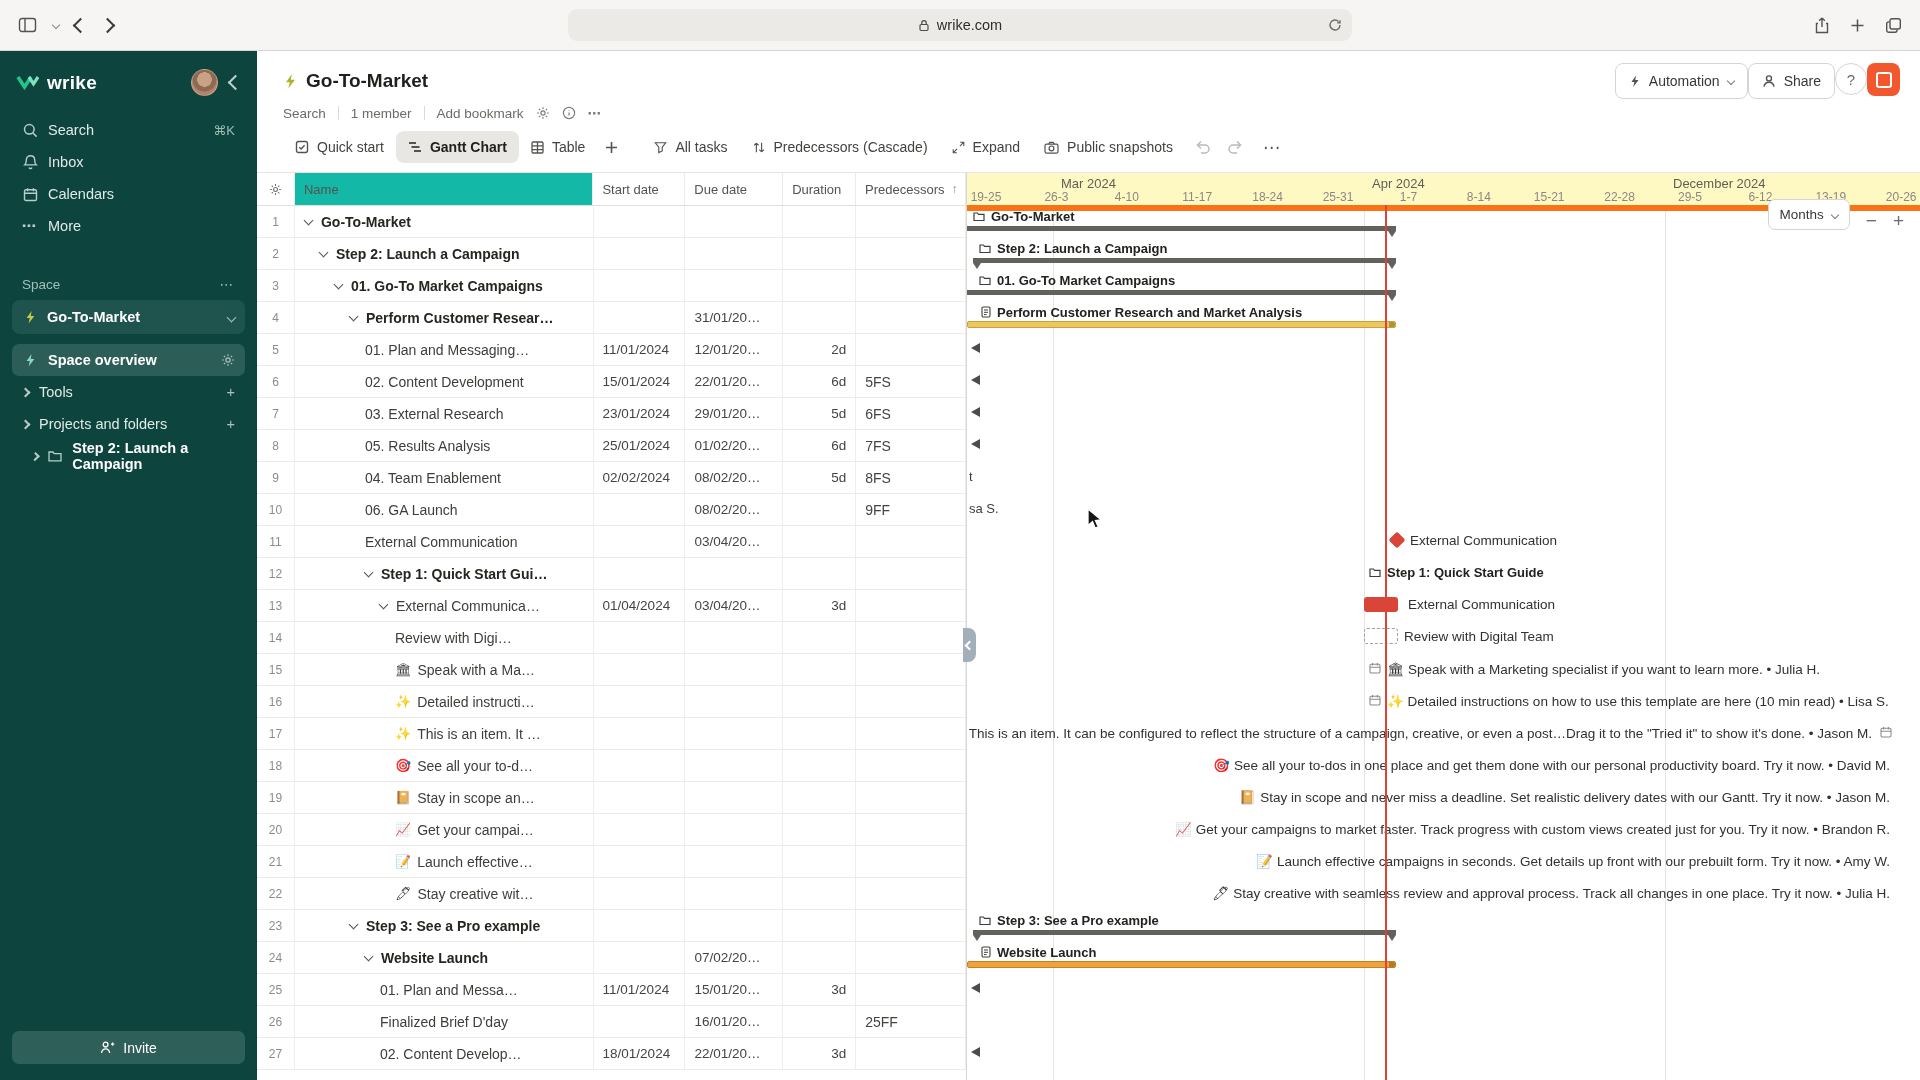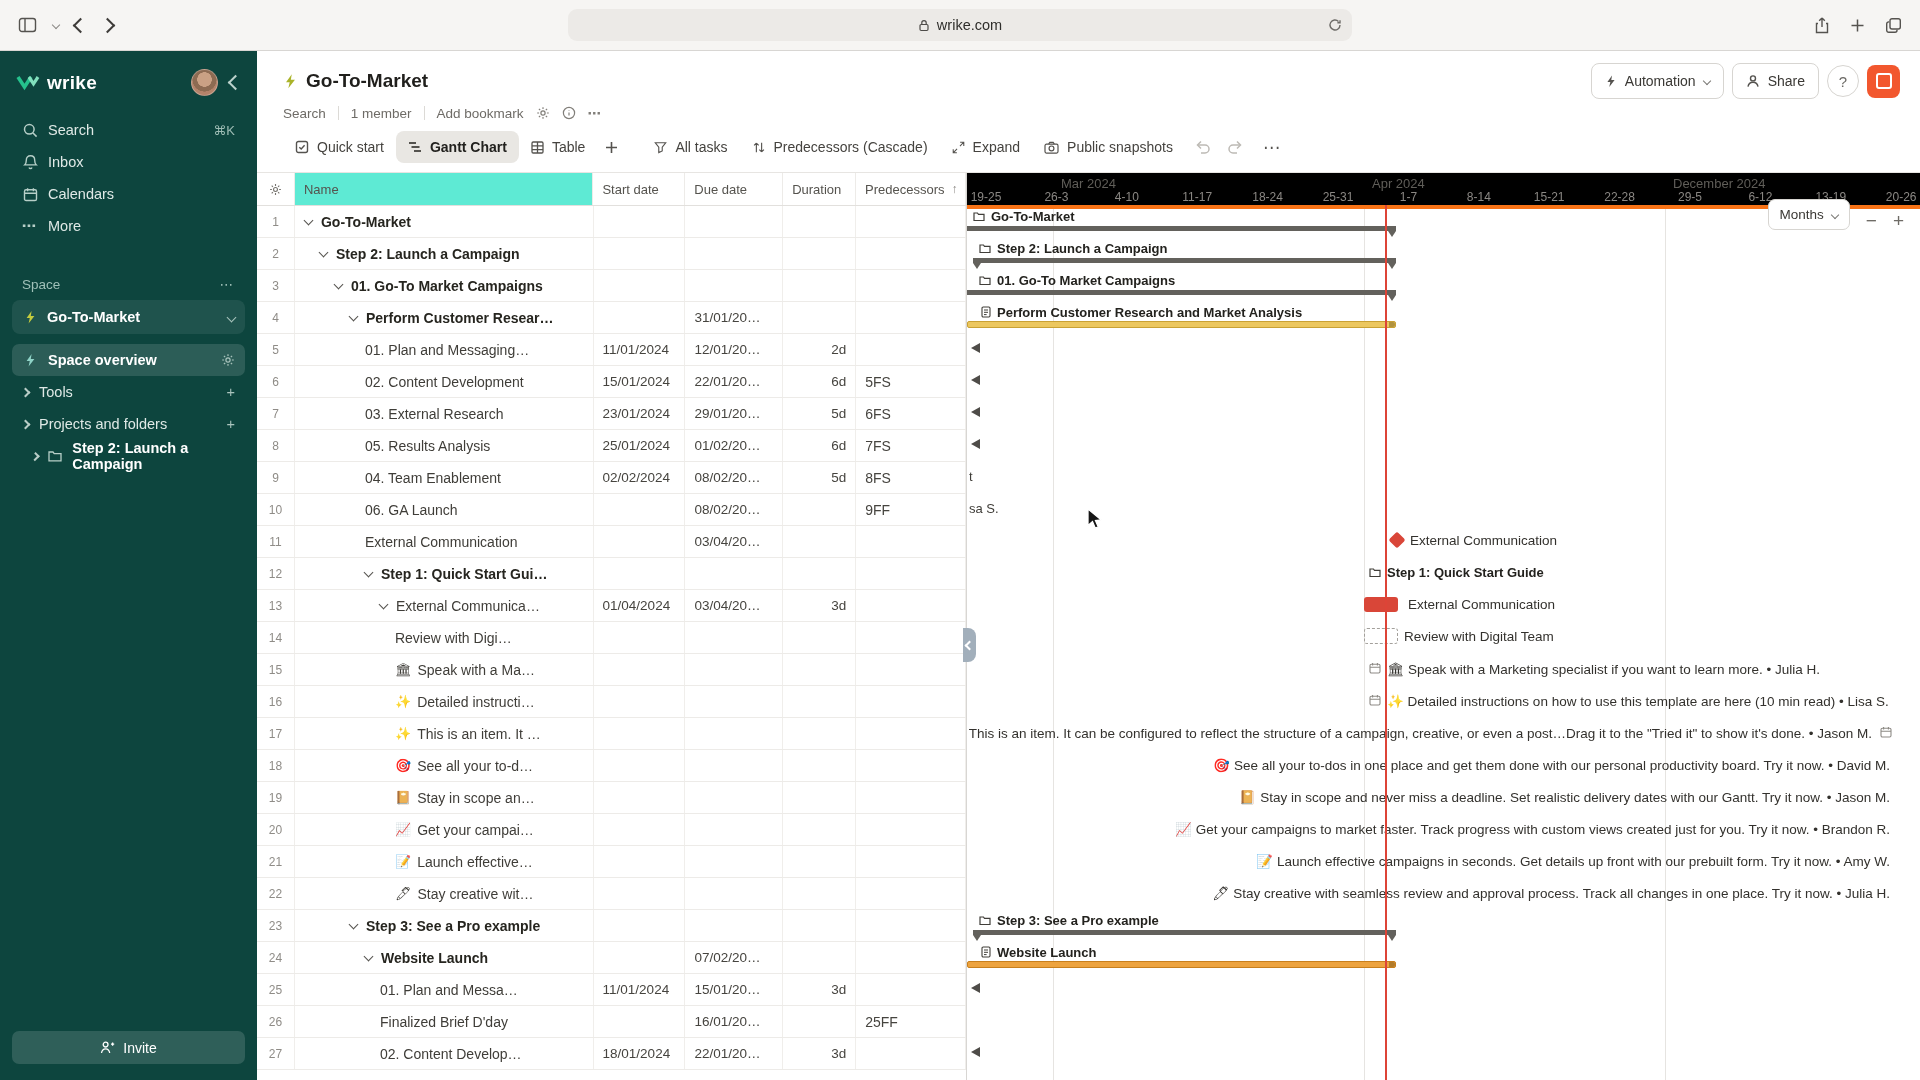--- a/index.html
+++ b/index.html
@@ -46,21 +46,21 @@
   .bold-item{color:#fff;font-weight:700}
   .invite{margin-top:auto;height:33px;border:none;border-radius:7px;background:rgba(255,255,255,.14);color:#fff;
           font-size:14px;display:flex;align-items:center;justify-content:center;gap:8px;font-family:inherit}
 
   
   .main{flex:1;display:flex;flex-direction:column;min-width:0}
   .app-header{padding:13px 20px 0 26px;border-bottom:1px solid #e7e5e2}
   .title-row{display:flex;align-items:center;height:34px}
   .space-ic{color:#aab329}
   .page-title{font-size:19px;font-weight:700;color:#201f1c;margin-left:8px}
-  .header-actions{margin-left:auto;display:flex;align-items:center;gap:8px}
+  .header-actions{margin-left:auto;display:flex;align-items:flex-start;gap:0}
   .pill{height:34px;border:1px solid #d7d5d1;border-radius:8px;background:#fff;display:flex;align-items:center;
         gap:8px;padding:0 13px;font-size:14px;color:#3a3834}
   .help-circle{width:30px;height:30px;border-radius:50%;border:1px solid #d7d5d1;display:flex;align-items:center;
                justify-content:center;color:#6b6965;font-size:15px}
   .orange-btn{width:33px;height:33px;border-radius:8px;background:#f2572e;display:flex;align-items:center;justify-content:center}
   .orange-btn i{display:block;width:12px;height:12px;border:2.2px solid #fff;border-radius:3px}
   .meta-row{display:flex;align-items:center;gap:12px;margin-top:7px;font-size:13.5px;color:#6e6b66}
   .sep{width:1px;height:14px;background:#dcdad6}
   .meta-ic{color:#817e79}
   .toolbar{display:flex;align-items:center;margin-top:10px;padding-bottom:9px;font-size:14px;color:#45433f}
@@ -75,39 +75,39 @@
   .tb-dots{margin-left:20px;color:#55534f;font-size:17px}
 
   
   .content{flex:1;display:flex;position:relative;min-height:0}
   .grid{width:710px;flex:none;border-right:1px solid #d8d6d3;display:flex;flex-direction:column;box-sizing:border-box}
   .grid-head{height:32px;flex:none;display:flex;border-bottom:1px solid #e2e0dd;font-size:13px;color:#55534e;background:#fff}
   .hc{display:flex;align-items:center;padding:0 9px;border-right:1px solid #edebe8;box-sizing:border-box;gap:5px}
   .col-num{width:38px;justify-content:center}
   .col-name{width:299px}
   .col-start{width:92px}.col-due{width:98px}.col-dur{width:73px}.col-pred{width:110px}
-  .hc.col-name{background:#5eead4}
+  .hc.col-name{background:#14b8a6}
   .sort-up{color:#8b8884;font-size:12px;margin-left:2px}
   .grid-body{flex:1;overflow:hidden}
   .trow{height:32px;display:flex;border-bottom:1px solid #edebe8;font-size:14px;color:#3f3d38;box-sizing:border-box}
   .c{display:flex;align-items:center;padding:0 9px;border-right:1px solid #f0eeeb;box-sizing:border-box;overflow:hidden;white-space:nowrap}
   .c.num{width:38px;justify-content:center;color:#8f8c87;font-size:12px}
   .c.name{width:299px;gap:6px}
   .c.start{width:92px;font-size:13.5px;color:#46443f}
   .c.due{width:98px;font-size:13.5px;color:#46443f}
   .c.dur{width:73px;justify-content:flex-end;font-size:13.5px;color:#46443f}
   .c.pred{width:110px;font-size:14px;color:#46443f}
   .trow.bold .nm{font-weight:700;color:#26251f}
   .chev{flex:none;width:6px;height:6px;border-right:1.6px solid #55534e;border-bottom:1.6px solid #55534e;
         transform:rotate(45deg);margin:-3px 3px 0 0}
   .emoji{font-size:13px}
 
   
   .gantt{flex:1;position:relative;overflow:hidden;min-width:0}
-  .gantt-head{height:32px;border-bottom:4px solid #f97316;position:relative;z-index:3;background:#000000}
+  .gantt-head{height:32px;border-bottom:6px solid #f97316;position:relative;z-index:3;background:#fef9c3}
   .mlabel-h{position:absolute;top:3px;font-size:13px;color:#605e59}
   .wlabel{position:absolute;top:17px;transform:translateX(-50%);font-size:12px;color:#8b8884;white-space:nowrap}
   .mline{position:absolute;top:0;bottom:0;width:1px;background:#e6e4e1;z-index:1}
   .today{position:absolute;top:32px;bottom:0;width:2px;background:#dd4437;z-index:6}
   .gantt-rows{position:absolute;top:32px;left:0;right:0;bottom:0;z-index:4}
   .grow{position:absolute;left:0;right:0;height:32px}
   .glab{position:absolute;top:3px;height:16px;display:flex;align-items:center;gap:6px;font-size:13px;color:#23221e;white-space:nowrap;z-index:4}
   .glab b{font-size:13px}
   .sumbar{position:absolute;top:21px;height:5px;background:#63615c;z-index:3}
   .cap{position:absolute;top:5px;width:0;height:0;border-left:4px solid transparent;border-right:4px solid transparent;border-top:6px solid #63615c}

